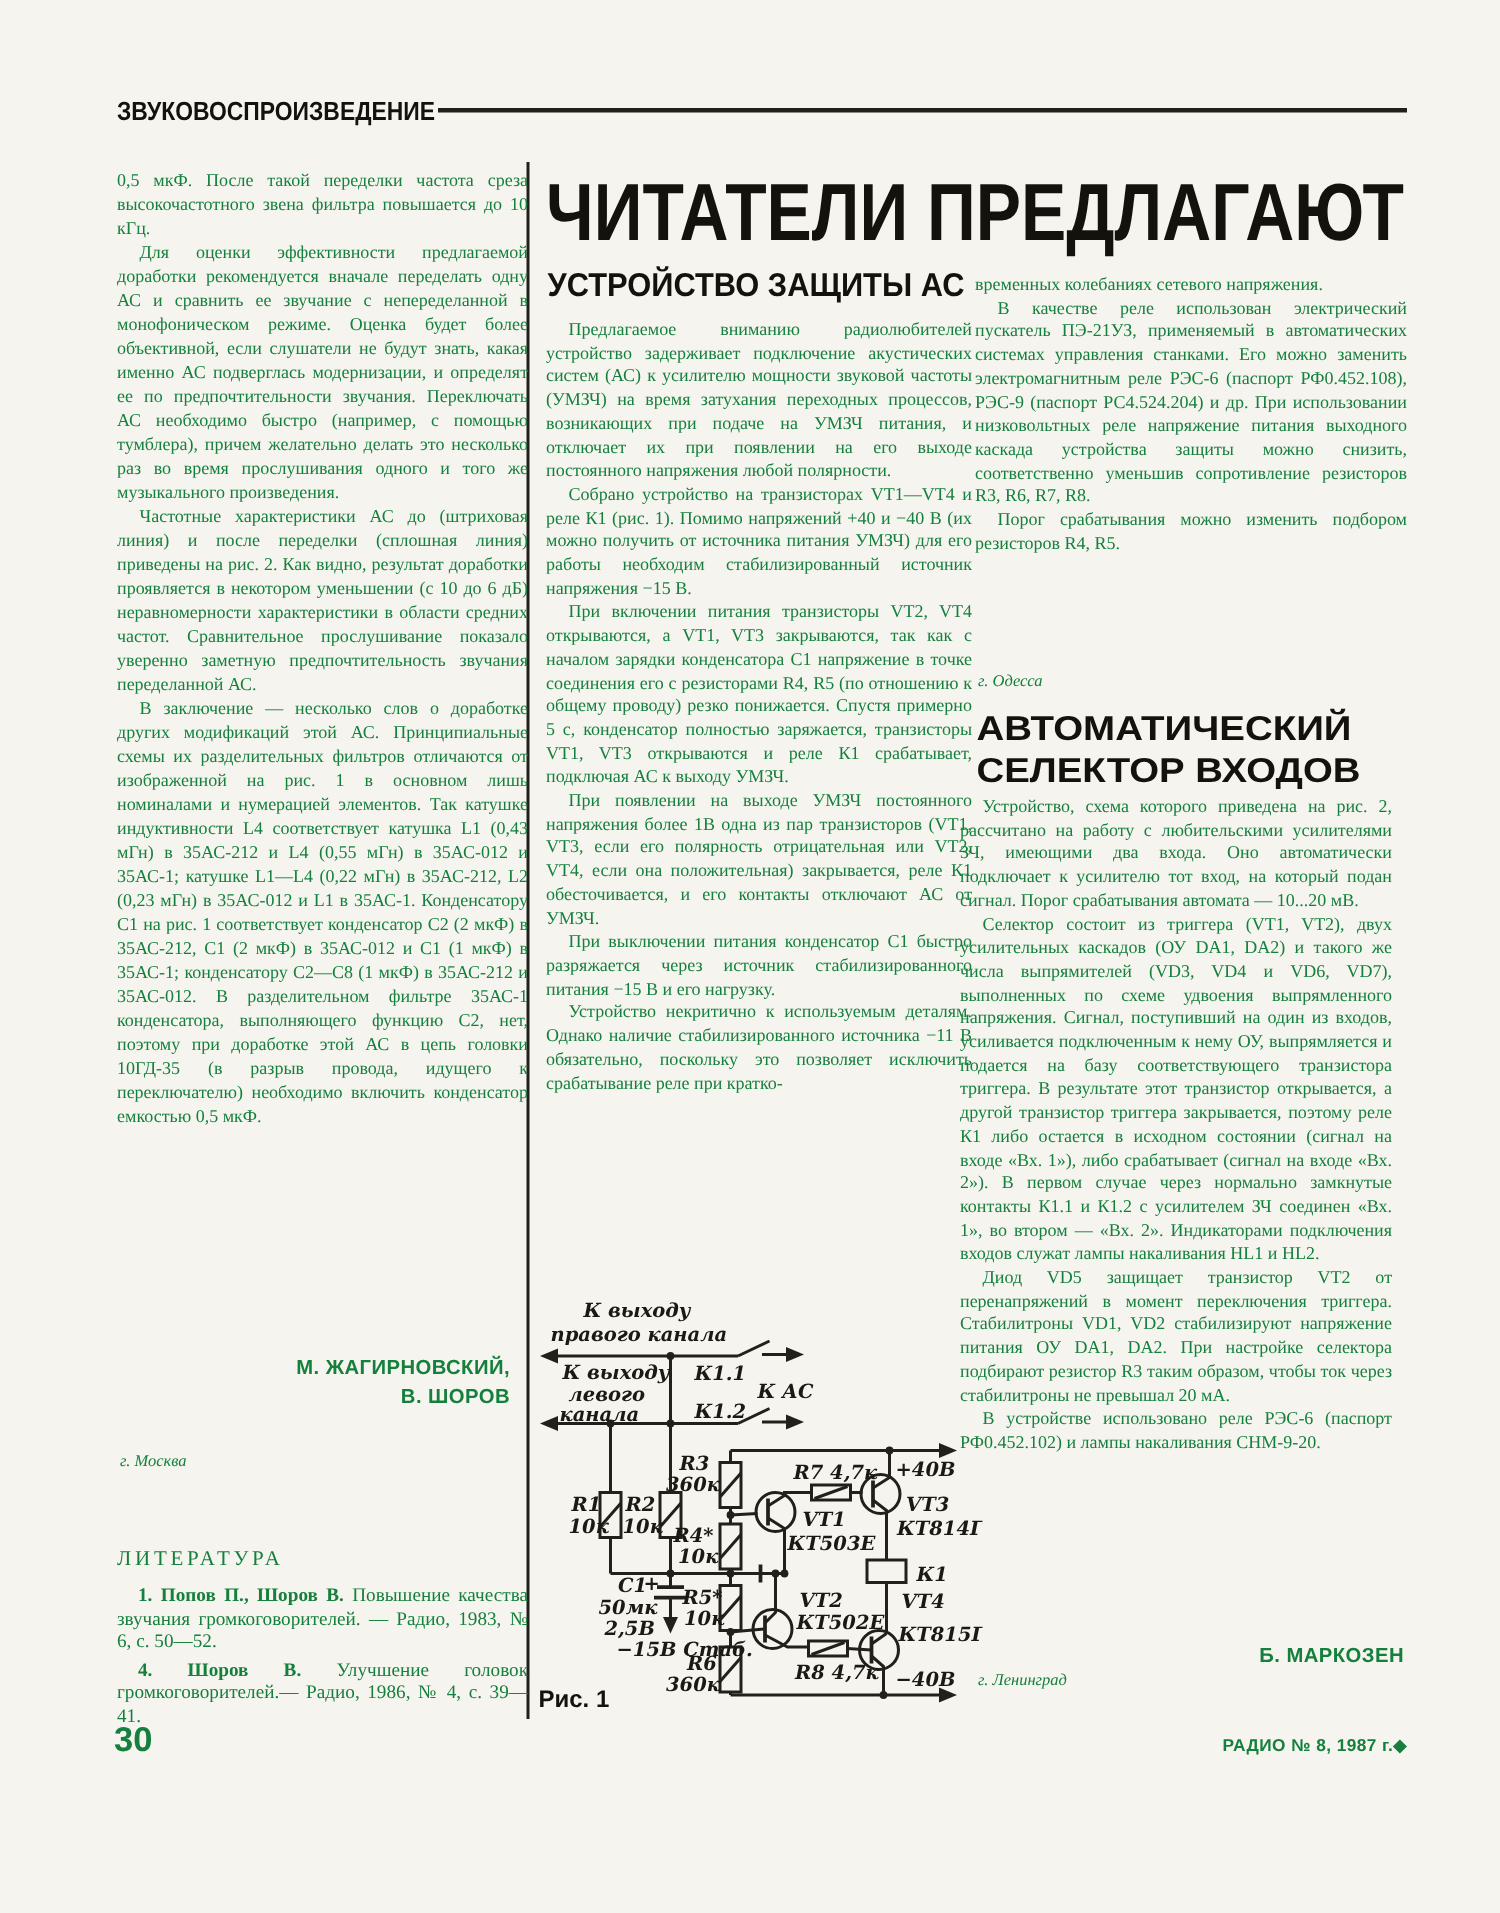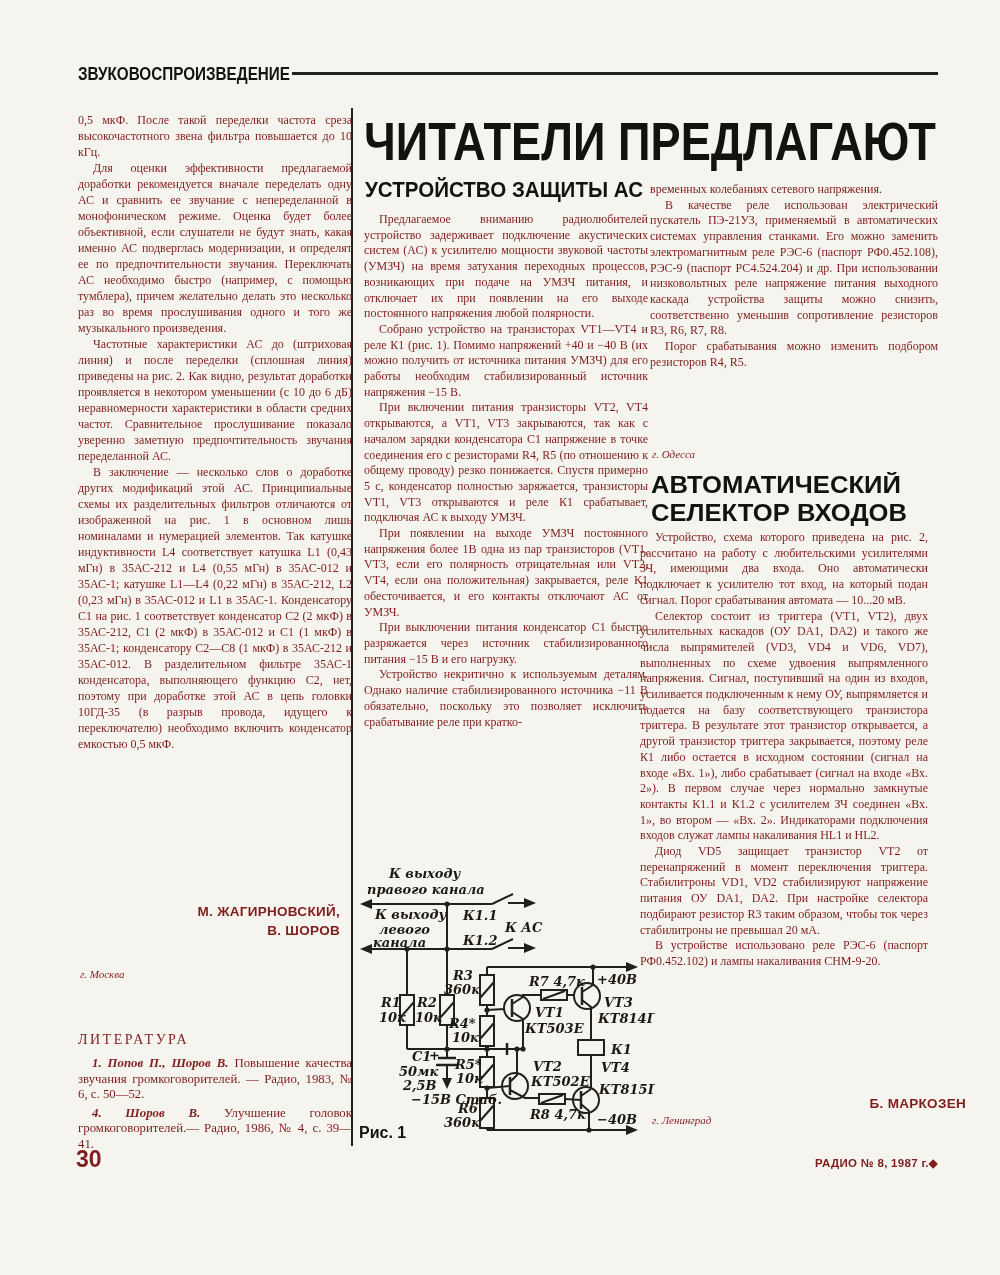--- a/index.html
+++ b/index.html
@@ -1,31 +1,31 @@
 <!DOCTYPE html>
 <html><head>
 <meta charset="utf-8">
 <style>
   html,body{margin:0;padding:0;background:#d8d5cd;}
   .page{position:relative;width:1000px;height:1275px;background:#f6f4ee;
-        font-family:"Liberation Serif",serif;color:#7f1d1d;overflow:hidden;}
+        font-family:"Liberation Serif",serif;color:#15803d;overflow:hidden;}
   .abs{position:absolute;}
   .vrule{position:absolute;left:351px;top:108px;width:2px;height:1038px;background:#22201b;}
   .hrule{position:absolute;left:292px;top:72px;width:646px;height:3px;background:#22201b;}
   .body-text{font-size:12px;line-height:16px;text-align:justify;}
   .body-text p{margin:0;text-indent:15px;}
   .body-text p.cont{text-indent:0;}
   .mid-text{line-height:15.7px;}
   .sig{font-family:"Liberation Sans",sans-serif;font-weight:bold;font-size:13.5px;
        text-align:right;line-height:19px;letter-spacing:.3px;}
   .city{font-style:italic;font-size:11px;}
   .lit-title{font-size:14px;letter-spacing:2.5px;text-align:left;}
   .lit-items{font-size:12.8px;line-height:15.5px;text-align:justify;}
   .lit-items p{margin:0 0 3px 0;text-indent:14px;}
-  .lit-items .b{font-weight:bold;font-style:italic;}
+  .lit-items .b{font-weight:bold;}
   .footer-num{font-family:"Liberation Sans",sans-serif;font-weight:bold;font-size:23px;text-align:right;}
   .footer-right{font-family:"Liberation Sans",sans-serif;font-weight:bold;font-size:11.5px;
                 letter-spacing:.3px;text-align:right;}
   svg text{font-family:"DejaVu Serif",serif;}
   .schem-label{font-style:italic;font-weight:bold;font-size:13px;fill:#1c1913;}
   .schem-caption{font-family:"Liberation Sans",sans-serif;font-weight:bold;font-size:16px;
                  font-style:normal;fill:#14120d;}
   .head-text{font-family:"Liberation Sans",sans-serif;font-weight:bold;fill:#14120d;}
 </style>
 </head>
@@ -84,21 +84,21 @@
   <svg class="abs" style="left:650px;top:472px" width="290" height="58">
     <text class="head-text" x="1" y="21" font-size="23" textLength="250" lengthAdjust="spacingAndGlyphs">АВТОМАТИЧЕСКИЙ</text>
     <text class="head-text" x="1" y="49" font-size="23" textLength="256" lengthAdjust="spacingAndGlyphs">СЕЛЕКТОР ВХОДОВ</text>
   </svg>
   <div class="abs body-text mid-text" style="left:640px;top:530px;width:288px">
     <p>Устройство, схема которого приведена на рис. 2, рассчитано на работу с любительскими усилителями ЗЧ, имеющими два входа. Оно автоматически подключает к усилителю тот вход, на который подан сигнал. Порог срабатывания автомата — 10...20 мВ.</p>
     <p>Селектор состоит из триггера (VT1, VT2), двух усилительных каскадов (ОУ DA1, DA2) и такого же числа выпрямителей (VD3, VD4 и VD6, VD7), выполненных по схеме удвоения выпрямленного напряжения. Сигнал, поступивший на один из входов, усиливается подключенным к нему ОУ, выпрямляется и подается на базу соответствующего транзистора триггера. В результате этот транзистор открывается, а другой транзистор триггера закрывается, поэтому реле К1 либо остается в исходном состоянии (сигнал на входе «Вх. 1»), либо срабатывает (сигнал на входе «Вх. 2»). В первом случае через нормально замкнутые контакты К1.1 и К1.2 с усилителем ЗЧ соединен «Вх. 1», во втором — «Вх. 2». Индикаторами подключения входов служат лампы накаливания HL1 и HL2.</p>
     <p>Диод VD5 защищает транзистор VT2 от перенапряжений в момент переключения триггера. Стабилитроны VD1, VD2 стабилизируют напряжение питания ОУ DA1, DA2. При настройке селектора подбирают резистор R3 таким образом, чтобы ток через стабилитроны не превышал 20 мА.</p>
     <p>В устройстве использовано реле РЭС-6 (паспорт РФ0.452.102) и лампы накаливания СНМ-9-20.</p>
   </div>
-  <div class="abs sig" style="left:680px;top:1094px;width:286px">Б. МАРКОЗЕН</div>
+  <div class="abs sig" style="left:650px;top:1094px;width:286px">Б. МАРКОЗЕН</div>
   <div class="abs city" style="left:652px;top:1114px">г. Ленинград</div>
 
   <svg class="abs" style="left:355px;top:858px" width="300" height="294" viewBox="0 0 300 294">
     <g stroke="#22201a" stroke-width="2" fill="none">
 
       <line x1="8" y1="46" x2="137" y2="46"></line>
       <line x1="137" y1="46" x2="158" y2="36"></line>
       <line x1="153" y1="45" x2="171" y2="45"></line>
       <line x1="8" y1="91" x2="137" y2="91"></line>
       <line x1="137" y1="91" x2="158" y2="81"></line>

